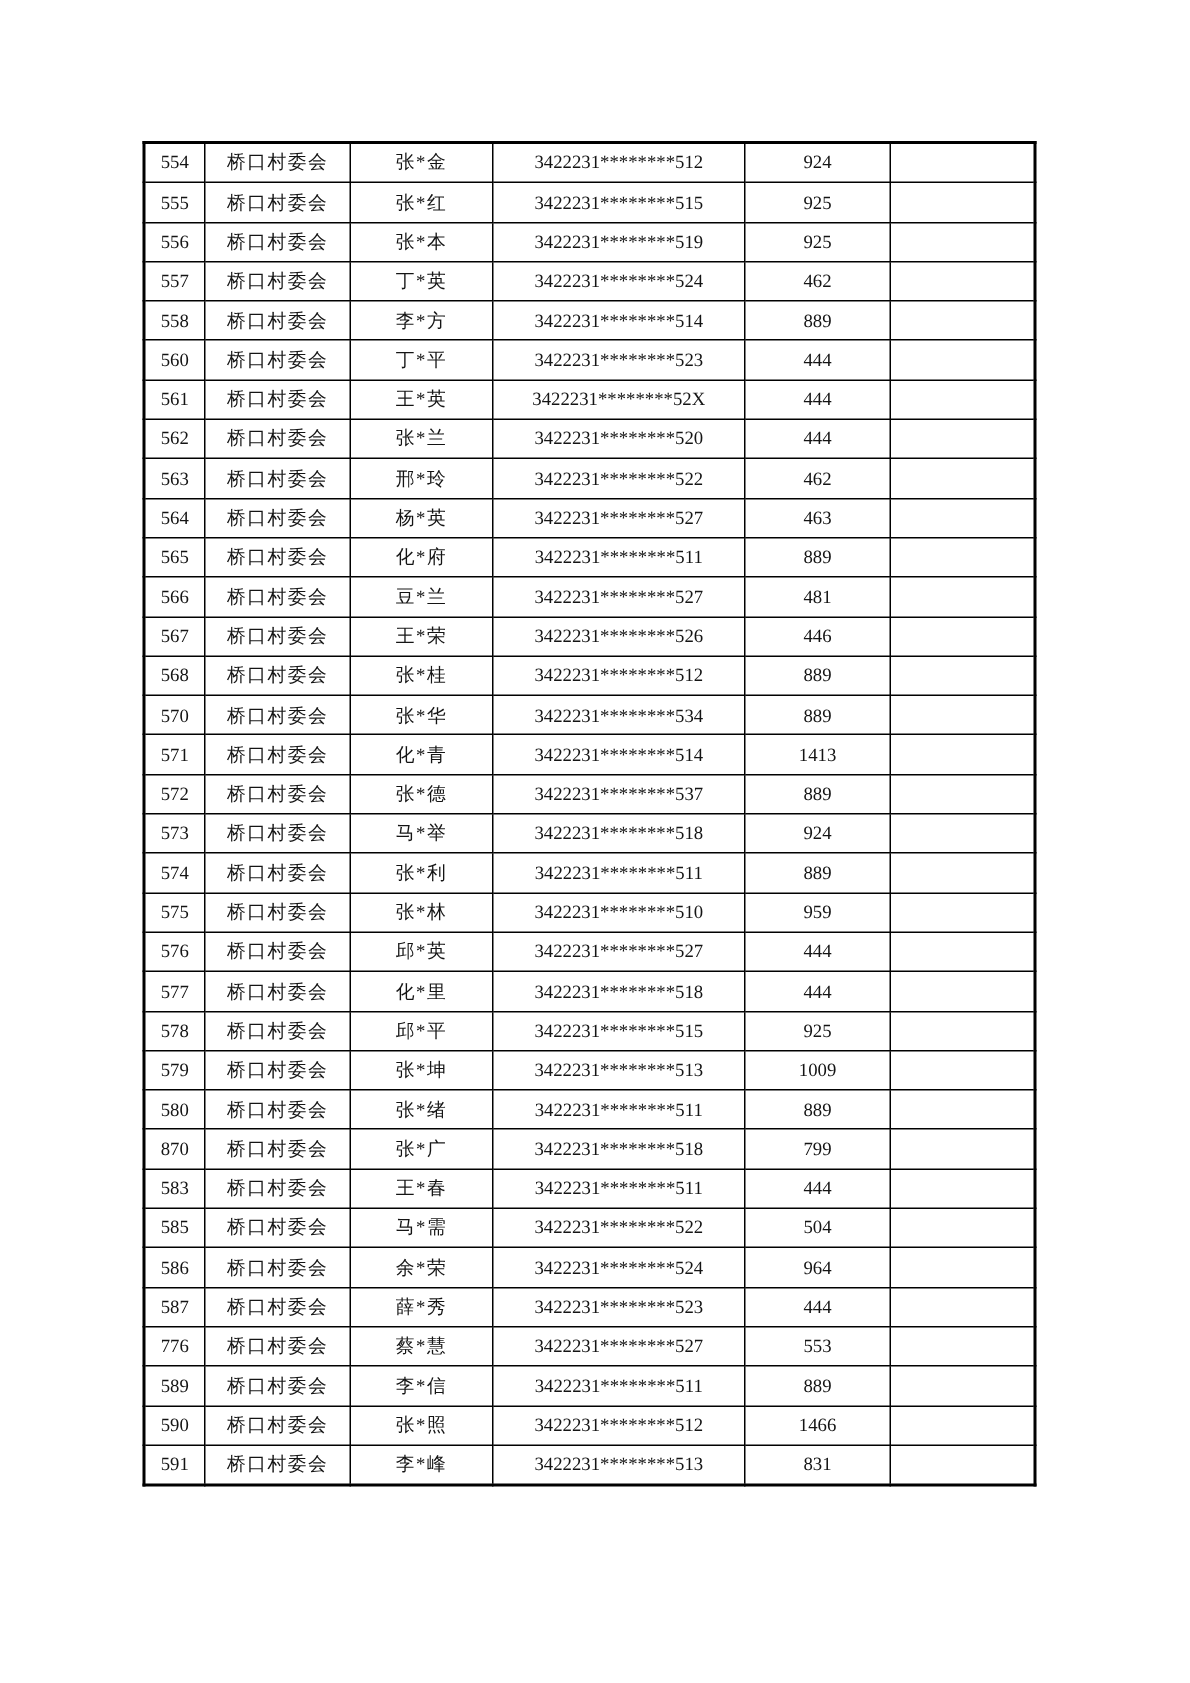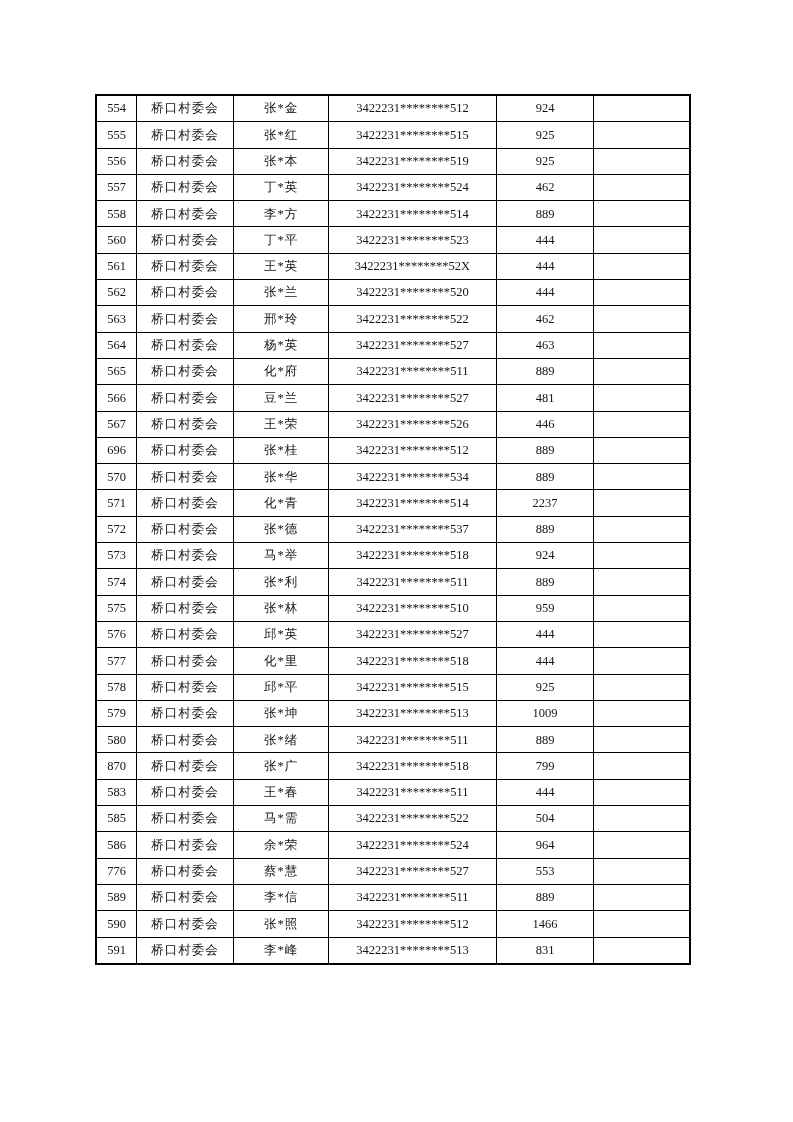--- a/index.html
+++ b/index.html
@@ -148,41 +148,41 @@
         </tr>
         <tr>
           <td class="cell-serial">567</td>
           <td class="cell-village">桥口村委会</td>
           <td class="cell-name">王*荣</td>
           <td class="cell-id">3422231********526</td>
           <td class="cell-amount">446</td>
           <td class="cell-blank"></td>
         </tr>
         <tr>
-          <td class="cell-serial">696</td>
+          <td class="cell-serial">568</td>
           <td class="cell-village">桥口村委会</td>
           <td class="cell-name">张*桂</td>
           <td class="cell-id">3422231********512</td>
           <td class="cell-amount">889</td>
           <td class="cell-blank"></td>
         </tr>
         <tr>
           <td class="cell-serial">570</td>
           <td class="cell-village">桥口村委会</td>
           <td class="cell-name">张*华</td>
           <td class="cell-id">3422231********534</td>
           <td class="cell-amount">889</td>
           <td class="cell-blank"></td>
         </tr>
         <tr>
           <td class="cell-serial">571</td>
           <td class="cell-village">桥口村委会</td>
           <td class="cell-name">化*青</td>
           <td class="cell-id">3422231********514</td>
-          <td class="cell-amount">2237</td>
+          <td class="cell-amount">1413</td>
           <td class="cell-blank"></td>
         </tr>
         <tr>
           <td class="cell-serial">572</td>
           <td class="cell-village">桥口村委会</td>
           <td class="cell-name">张*德</td>
           <td class="cell-id">3422231********537</td>
           <td class="cell-amount">889</td>
           <td class="cell-blank"></td>
         </tr>
@@ -273,20 +273,28 @@
           <td class="cell-id">3422231********522</td>
           <td class="cell-amount">504</td>
           <td class="cell-blank"></td>
         </tr>
         <tr>
           <td class="cell-serial">586</td>
           <td class="cell-village">桥口村委会</td>
           <td class="cell-name">余*荣</td>
           <td class="cell-id">3422231********524</td>
           <td class="cell-amount">964</td>
+          <td class="cell-blank"></td>
+        </tr>
+        <tr>
+          <td class="cell-serial">587</td>
+          <td class="cell-village">桥口村委会</td>
+          <td class="cell-name">薛*秀</td>
+          <td class="cell-id">3422231********523</td>
+          <td class="cell-amount">444</td>
           <td class="cell-blank"></td>
         </tr>
         <tr>
           <td class="cell-serial">776</td>
           <td class="cell-village">桥口村委会</td>
           <td class="cell-name">蔡*慧</td>
           <td class="cell-id">3422231********527</td>
           <td class="cell-amount">553</td>
           <td class="cell-blank"></td>
         </tr>

